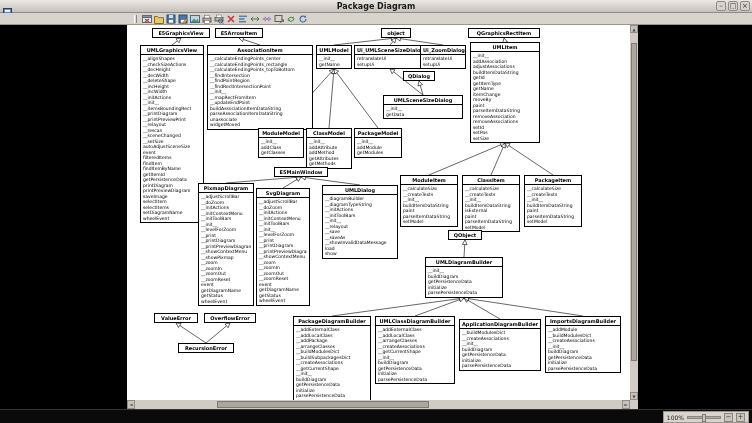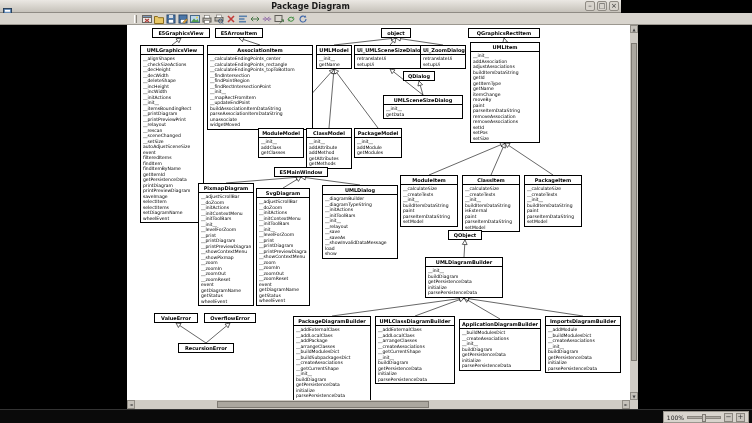--- a/index.html
+++ b/index.html
@@ -1,21 +1,21 @@
 <!DOCTYPE html>
 <html><head>
 <meta charset="utf-8">
 <style>
   * { box-sizing: border-box; margin: 0; padding: 0; }
   html,body { background:#000; }
   .screen { position:relative; width:752px; height:423px; background:#000; overflow:hidden;
             font-family:"DejaVu Sans", sans-serif; }
 
   
-  .titlebar { position:absolute; top:0; left:0; width:621px; height:13px;
+  .titlebar { position:absolute; top:0; left:0; width:752px; height:13px;
               background:linear-gradient(#ebe8e3,#c6c2ba); border-bottom:1px solid #8f8b84; }
   .title { position:absolute; left:0; right:0; top:0; text-align:center; font-size:8px;
            font-weight:bold; color:#1a1a1a; line-height:13px; }
   .win-icon { position:absolute; left:3px; top:2px; width:9px; height:9px; }
   .winbtns { position:absolute; right:2px; top:1px; display:flex; gap:2px; }
   .wbtn { width:10px; height:10px; font-size:7px; line-height:8px; text-align:center;
           background:#d8d4cd; border:1px solid #8f8b84; border-radius:2px; color:#333; cursor:default; }
 
   
   .toolbar { position:absolute; top:13px; left:0; width:752px; height:12px; background:#d8d4cd;

